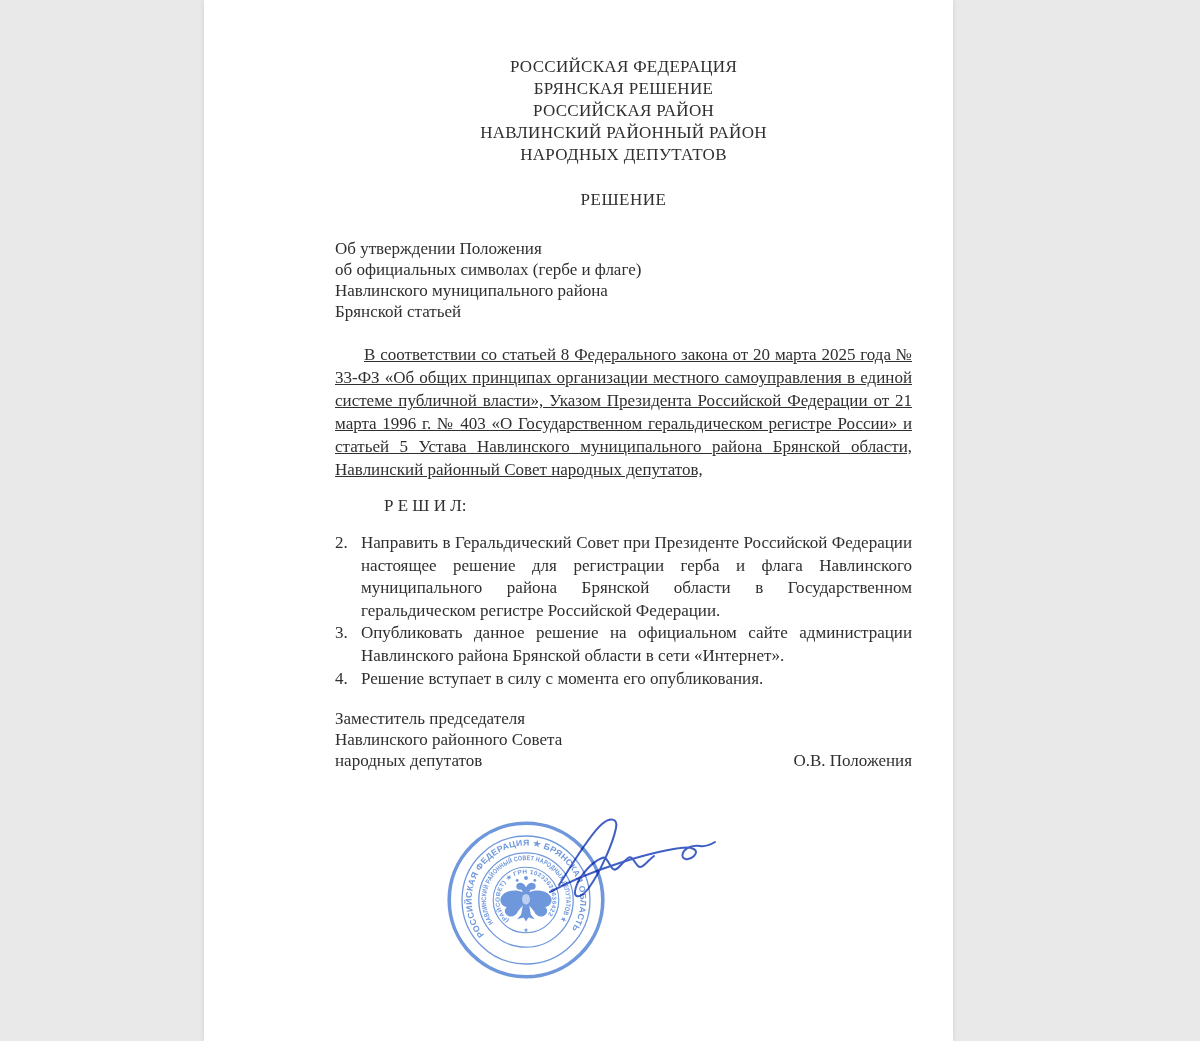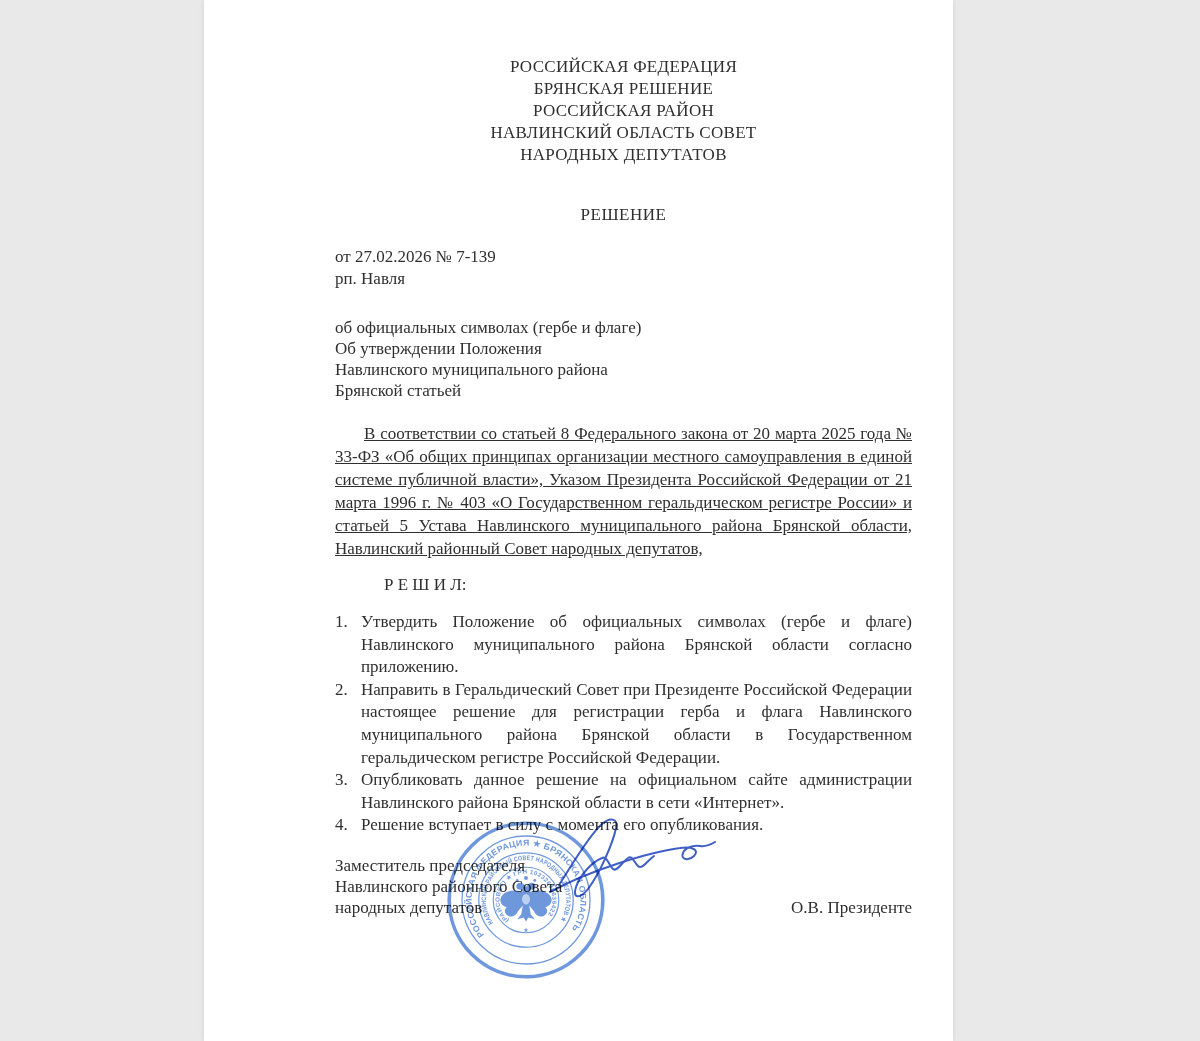--- a/index.html
+++ b/index.html
@@ -4,21 +4,21 @@
 <style>
   html,body{margin:0;padding:0;}
   body{width:1200px;height:1041px;overflow:hidden;background:#e9e9e9;
        font-family:"Liberation Serif",serif;color:#2f2f2f;}
   .canvas{position:relative;width:1200px;height:946px;}
   .paper{position:absolute;left:204px;top:0;width:749px;height:1041px;background:#ffffff;
          box-shadow:0 0 5px rgba(0,0,0,0.10);}
   .content{position:relative;padding:0 41px 0 131px;font-size:17px;line-height:23px;}
 
   .org-header{margin-top:56px;text-align:center;line-height:22px;letter-spacing:.3px;}
-  .doc-type{margin-top:38px;text-align:center;line-height:22px;letter-spacing:.5px;}
+  .doc-type{margin-top:23px;text-align:center;line-height:22px;letter-spacing:.5px;}
   .meta{margin-top:20px;line-height:22px;}
   .subject{margin-top:27px;line-height:21px;}
   .preamble{margin:21px 0 0 0;text-align:justify;text-indent:29px;line-height:23px;text-decoration:underline;}
   .resolved{margin-top:14px;margin-left:49px;line-height:22px;}
   .items{margin-top:15px;}
   .item{text-align:justify;line-height:22.6px;padding-left:26px;text-indent:-26px;}
   .item .num{display:inline-block;width:26px;text-indent:0;}
   .sig-row{margin-top:18px;display:flex;justify-content:space-between;align-items:flex-end;
            line-height:21px;}
   .sig-name{white-space:nowrap;}
@@ -33,56 +33,51 @@
 <body>
 
 <div class="canvas">
   <div class="paper">
     <div class="content">
 
       <div class="org-header">
         <div>РОССИЙСКАЯ ФЕДЕРАЦИЯ</div>
         <div>БРЯНСКАЯ РЕШЕНИЕ</div>
         <div>РОССИЙСКАЯ РАЙОН</div>
-        <div>НАВЛИНСКИЙ ОБЛАСТЬ СОВЕТ</div>
+        <div>НАВЛИНСКИЙ РАЙОННЫЙ РАЙОН</div>
         <div>НАРОДНЫХ ДЕПУТАТОВ</div>
       </div>
 
       <div class="doc-type">РЕШЕНИЕ</div>
 
-      <div class="meta">
-        <div>от 27.02.2026 № 7-139</div>
-        <div>рп. Навля</div>
-      </div>
 
       <div class="subject">
+        <div>Об утверждении Положения</div>
         <div>об официальных символах (гербе и флаге)</div>
-        <div>Об утверждении Положения</div>
         <div>Навлинского муниципального района</div>
         <div>Брянской статьей</div>
       </div>
 
       <p class="preamble">В соответствии со статьей 8 Федерального закона от 20 марта 2025 года № 33-ФЗ «Об общих принципах организации местного самоуправления в единой системе публичной власти», Указом Президента Российской Федерации от 21 марта 1996 г. № 403 «О Государственном геральдическом регистре России» и статьей 5 Устава Навлинского муниципального района Брянской области, Навлинский районный Совет народных депутатов,</p>
 
       <div class="resolved">Р Е Ш И Л:</div>
 
       <div class="items">
-        <div class="item"><span class="num">1.</span><span>Утвердить Положение об официальных символах (гербе и флаге) Навлинского муниципального района Брянской области согласно приложению.</span></div>
         <div class="item"><span class="num">2.</span><span>Направить в Геральдический Совет при Президенте Российской Федерации настоящее решение для регистрации герба и флага Навлинского муниципального района Брянской области в Государственном геральдическом регистре Российской Федерации.</span></div>
         <div class="item"><span class="num">3.</span><span>Опубликовать данное решение на официальном сайте администрации Навлинского района Брянской области в сети «Интернет».</span></div>
         <div class="item"><span class="num">4.</span><span>Решение вступает в силу с момента его опубликования.</span></div>
       </div>
 
       <div class="sig-row">
         <div class="sig-pos">
           <div>Заместитель председателя</div>
           <div>Навлинского районного Совета</div>
           <div>народных депутатов</div>
         </div>
-        <div class="sig-name">О.В. Президенте</div>
+        <div class="sig-name">О.В. Положения</div>
       </div>
     </div>
 
     <div class="stamp">
       <svg width="160" height="160" viewBox="0 0 200 200">
         <g stroke="#5585d6" fill="none">
           <circle cx="100" cy="100" r="96" stroke-width="4.5"></circle>
           <circle cx="100" cy="100" r="80" stroke-width="1.6"></circle>
           <circle cx="100" cy="100" r="59" stroke-width="1.6"></circle>
           <circle cx="100" cy="100" r="41" stroke-width="1.4"></circle>

